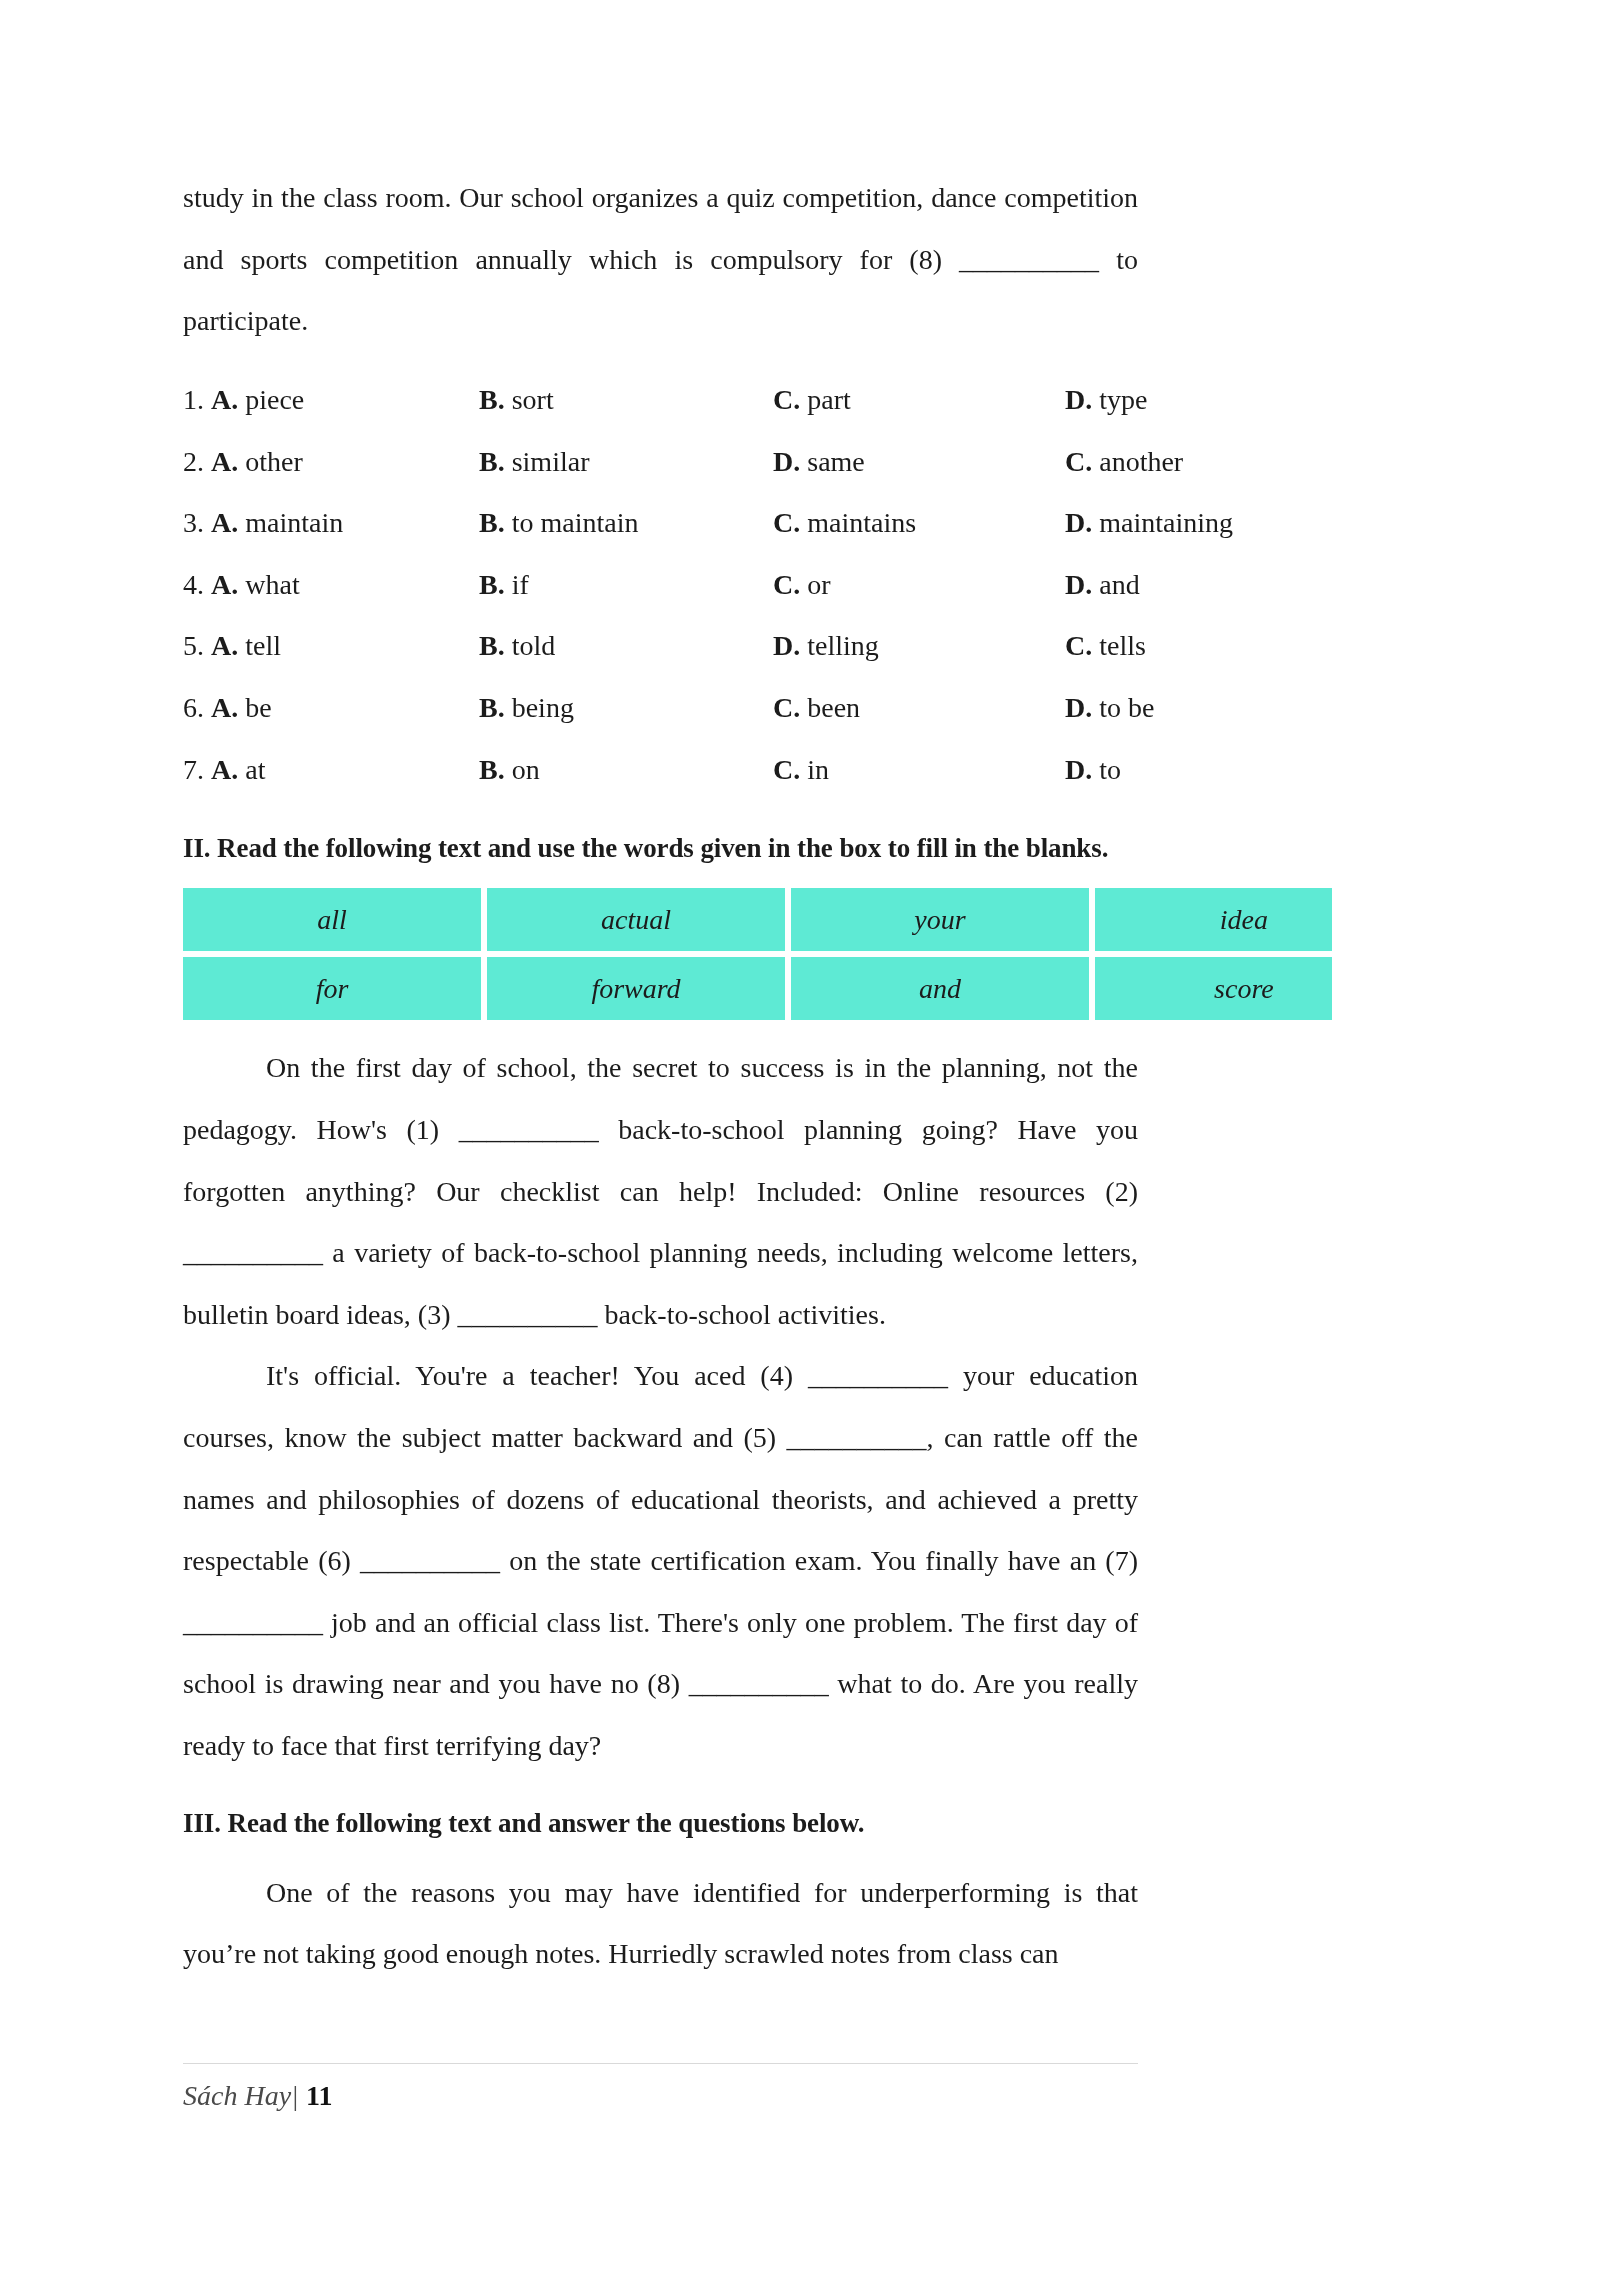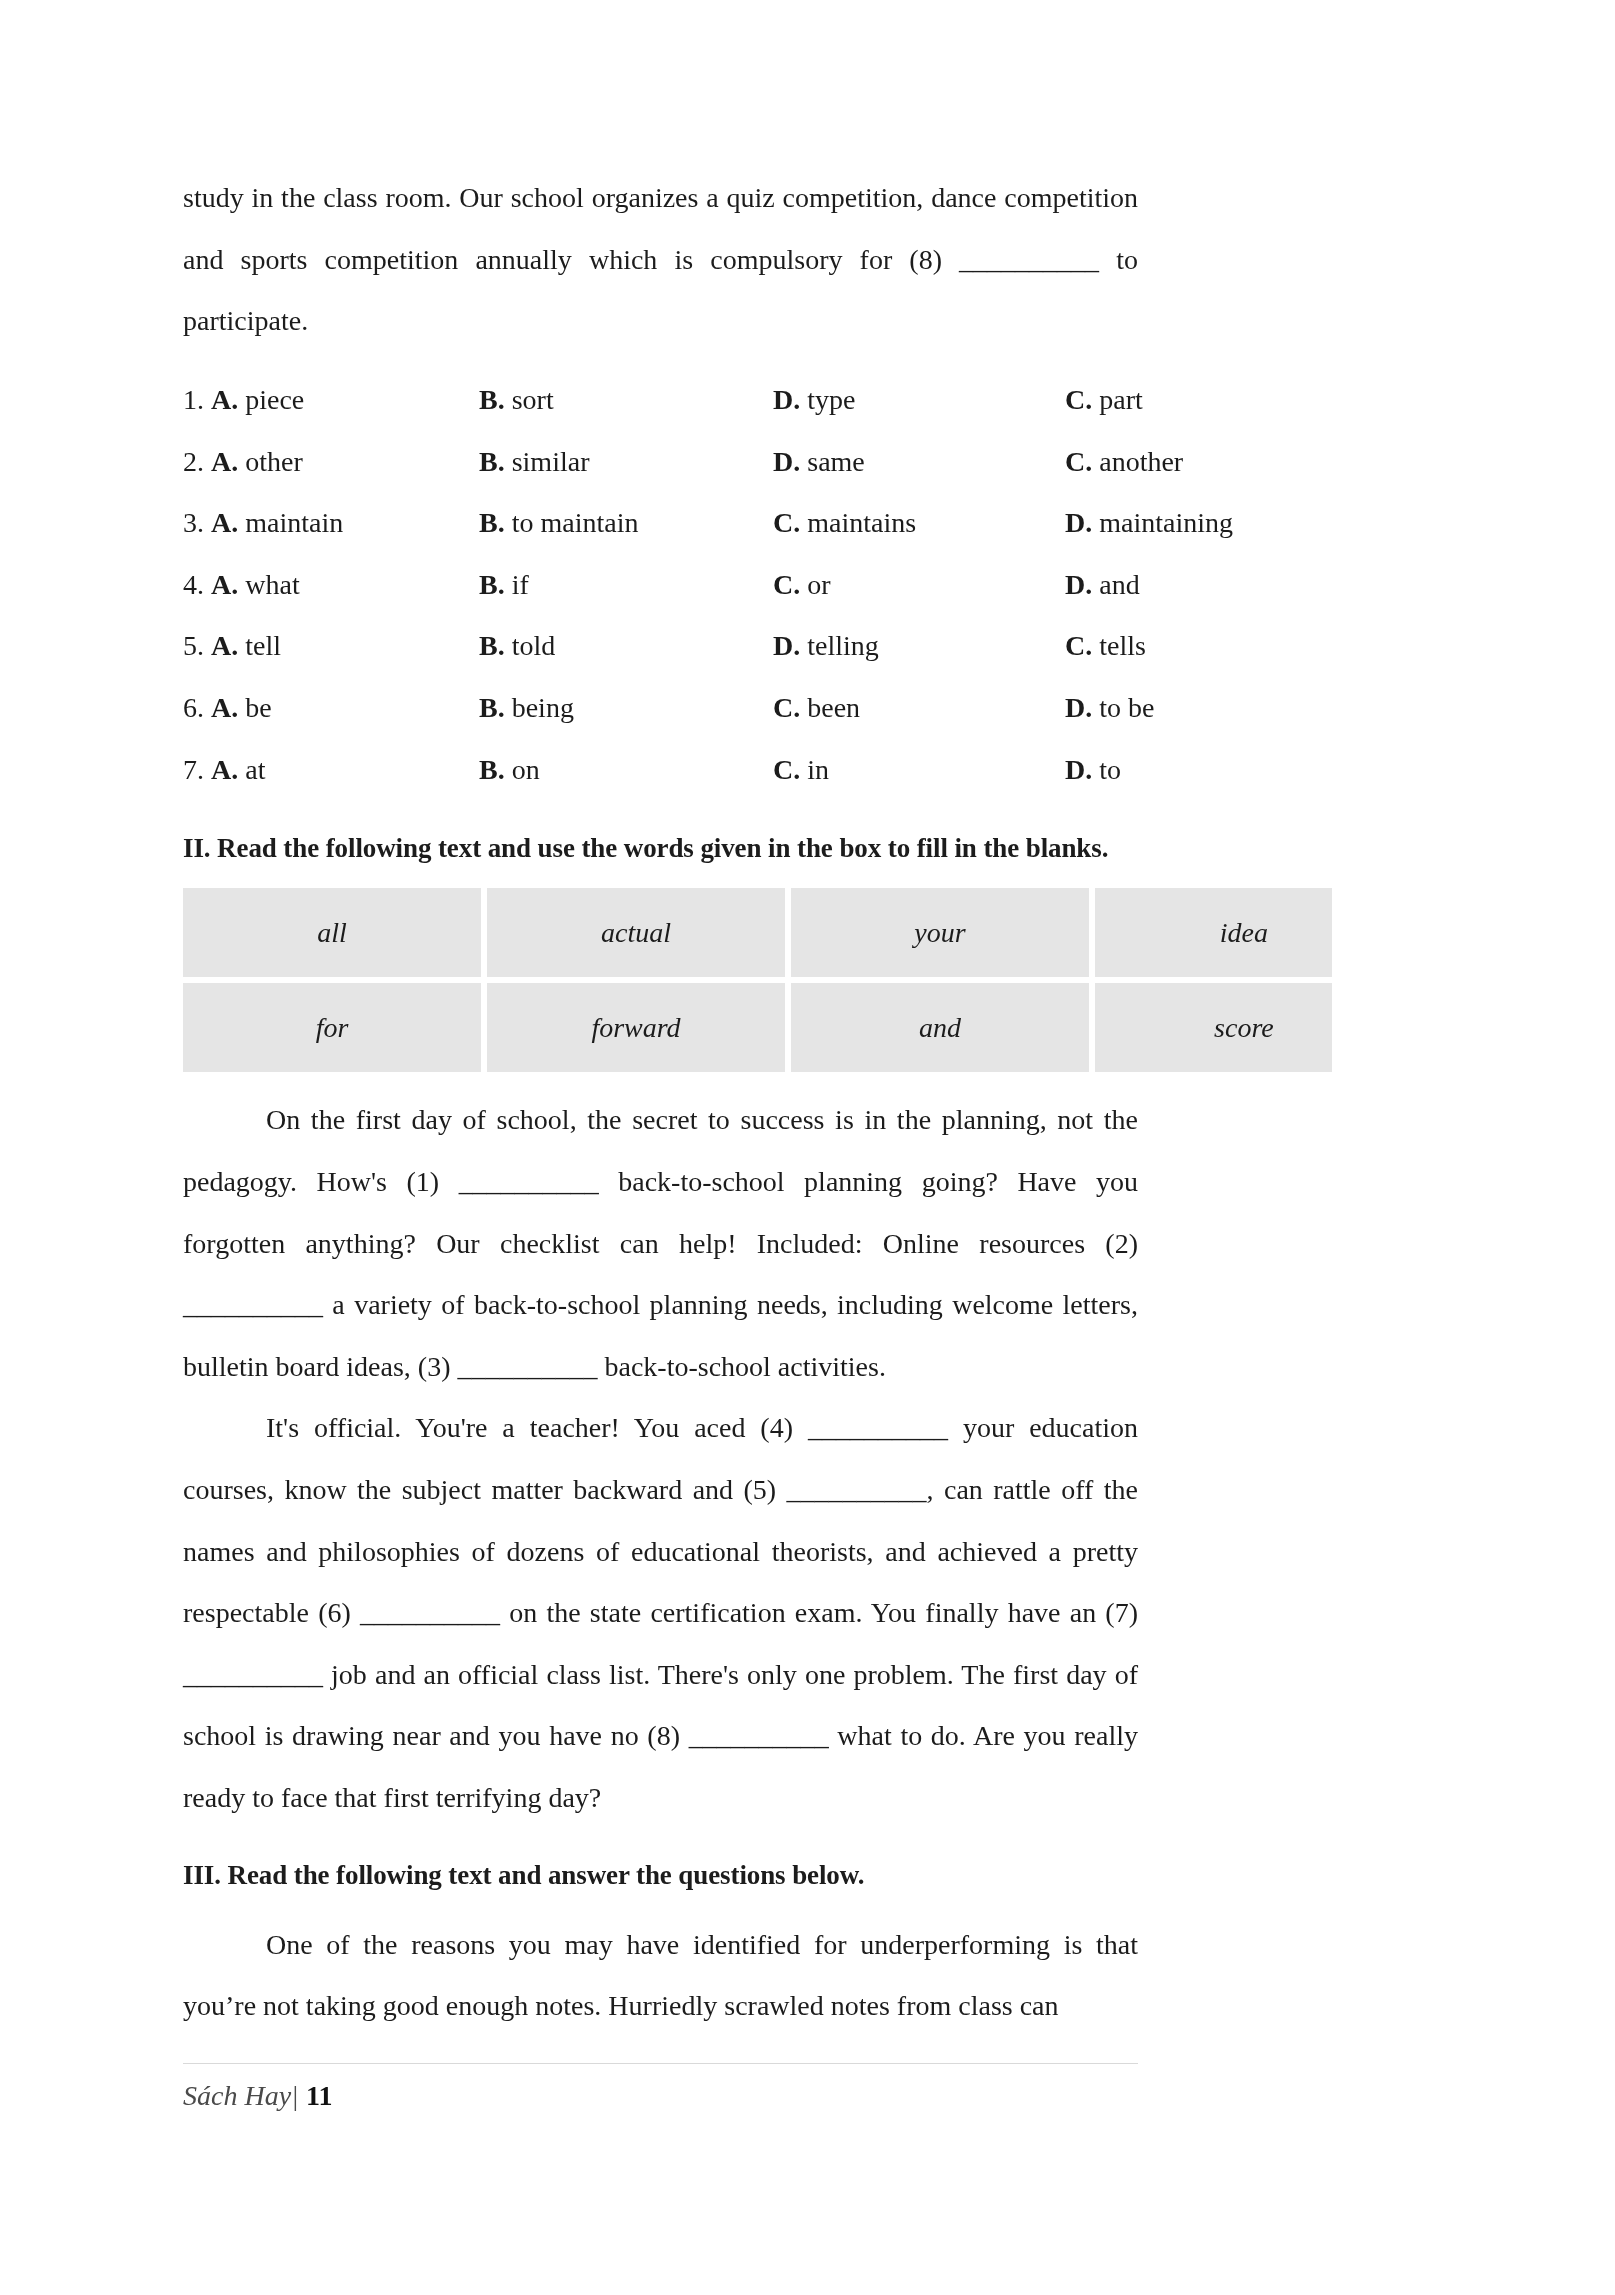--- a/index.html
+++ b/index.html
@@ -40,25 +40,25 @@
 
   
   .word-box {
     margin-top: 10px;
     width: 1210px;
     display: grid;
     grid-template-columns: repeat(4, 1fr);
     gap: 5.8px;
   }
   .word-cell {
-    background: #e5e5e5;
+    background: #5eead4;
     text-align: center;
     font-style: italic;
     line-height: 47px;
-    padding: 21px 0;
+    padding: 8px 0;
   }
 
   .p-first { margin-top: 17.3px; }
   .p-after-heading { margin-top: 8.6px; }
 
   
   .footer { position: absolute; left: 183px; right: 194px; top: 2049px; }
   .footer-rule { border-top: 1.4px solid #d9d9d9; height: 0; }
   .footer-text { text-align: left; margin-top: 11.5px; font-size: 28px; line-height: 1.4; }
   .footer-brand { font-style: italic; color: #4a4a4a; }
@@ -69,22 +69,22 @@
 <body>
 
 <div class="page">
 
   <p>study in the class room. Our school organizes a quiz competition, dance competition and sports competition annually which is compulsory for (8) __________ to participate.</p>
 
   <div class="mcq">
       <div class="mcq-row">
         <div class="mcq-cell"><span class="num">1. </span><b>A.</b> piece</div>
         <div class="mcq-cell"><b>B.</b> sort</div>
+        <div class="mcq-cell"><b>C.</b> part</div>
         <div class="mcq-cell"><b>D.</b> type</div>
-        <div class="mcq-cell"><b>C.</b> part</div>
       </div>
       <div class="mcq-row">
         <div class="mcq-cell"><span class="num">2. </span><b>A.</b> other</div>
         <div class="mcq-cell"><b>B.</b> similar</div>
         <div class="mcq-cell"><b>D.</b> same</div>
         <div class="mcq-cell"><b>C.</b> another</div>
       </div>
       <div class="mcq-row">
         <div class="mcq-cell"><span class="num">3. </span><b>A.</b> maintain</div>
         <div class="mcq-cell"><b>B.</b> to maintain</div>

